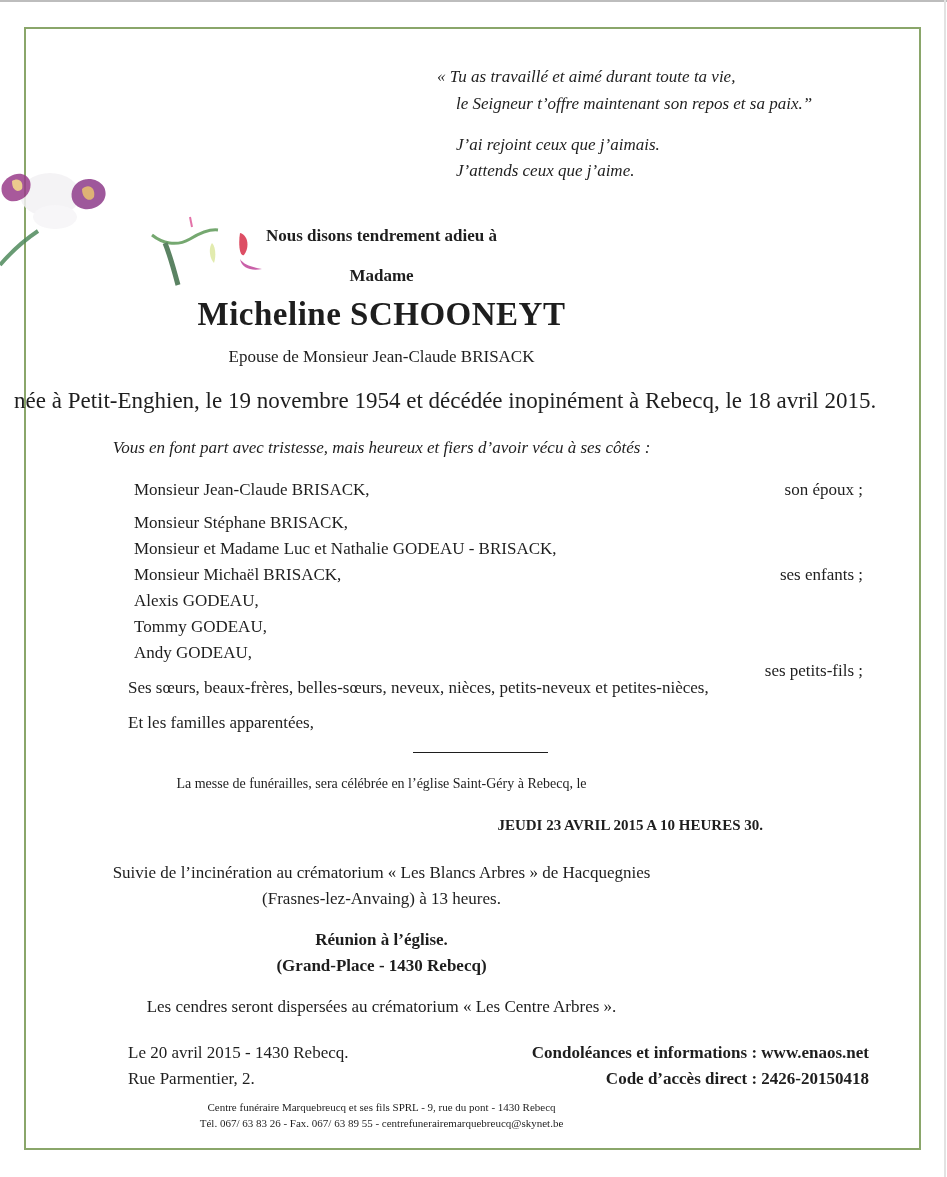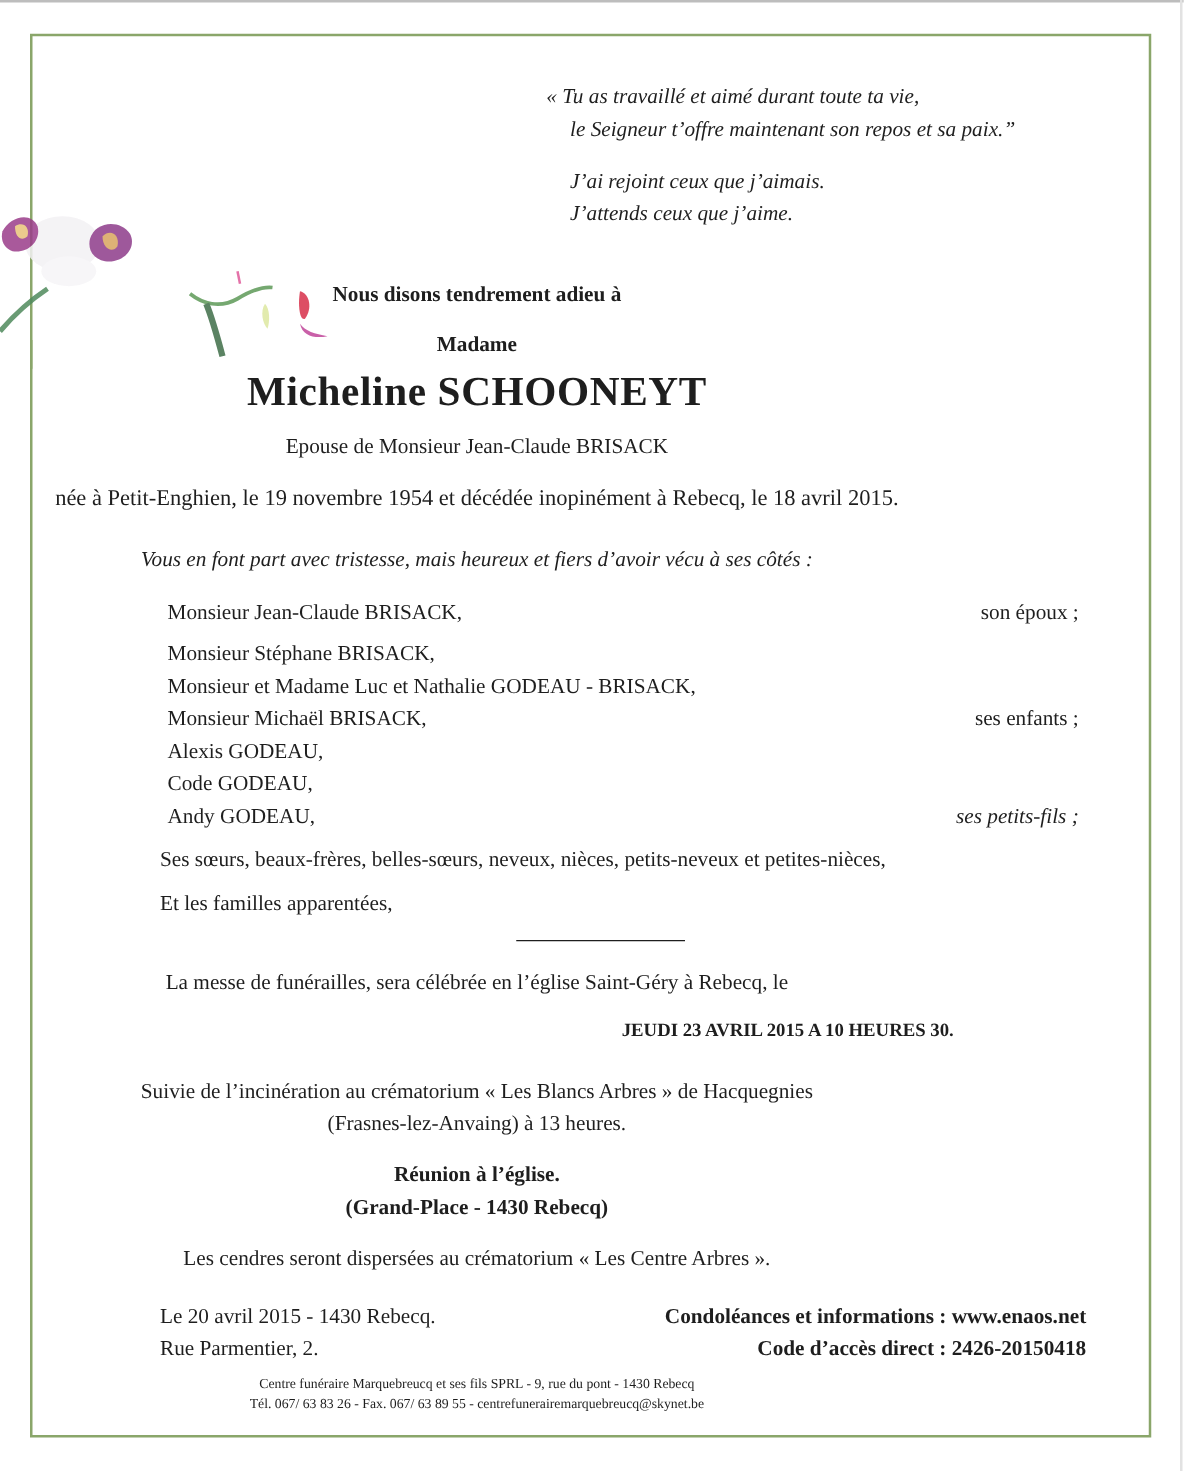--- a/index.html
+++ b/index.html
@@ -16,27 +16,27 @@
     }
     .orchid { position: absolute; left: 0; top: 155px; width: 280px; height: 150px; }
     .abs { position: absolute; white-space: nowrap; font-family: "Liberation Serif", serif; }
     .poem { left: 437px; font-style: italic; font-size: 17px; line-height: 27px; }
     .center { left: 0; width: 763px; text-align: center; }
     .bold { font-weight: bold; }
     .t-greet { top: 226px; font-size: 17px; }
     .t-title { top: 266px; font-size: 17px; }
     .t-name { top: 296px; font-size: 33px; letter-spacing: 0.5px; }
     .t-spouse { top: 347px; font-size: 17px; }
-    .t-birth { top: 388px; font-size: 18px; }
+    .t-birth { top: 388px; font-size: 23px; padding-left: 14px; }
     .t-intro { top: 438px; font-size: 17px; font-style: italic; }
     .fam { left: 134px; font-size: 17px; }
     .rel { right: 84px; left: auto; font-size: 17px; text-align: right; }
     .rest { left: 128px; font-size: 17px; }
     .sep { position: absolute; left: 413px; top: 752px; width: 135px; height: 1px; background: #1e1e1e; }
-    .t-mass { top: 776px; font-size: 17px; }
+    .t-mass { top: 776px; font-size: 14px; }
     .t-date { top: 817px; font-size: 15px; font-weight: bold; text-align: right; }
     .t-follow1 { top: 863px; font-size: 17px; }
     .t-follow2 { top: 889px; font-size: 17px; }
     .t-meet1 { top: 930px; font-size: 17px; font-weight: bold; }
     .t-meet2 { top: 956px; font-size: 17px; font-weight: bold; }
     .t-ashes { top: 997px; font-size: 17px; }
     .foot-left { left: 128px; font-size: 17px; }
     .foot-right { right: 78px; left: auto; font-size: 17px; font-weight: bold; text-align: right; }
     .small { font-size: 11px; }
   </style>
@@ -79,23 +79,23 @@
 <div class="abs center t-intro">Vous en font part avec tristesse, mais heureux et fiers d’avoir vécu à ses côtés :</div>
 
 <div class="abs fam" style="top:480px;">Monsieur Jean-Claude BRISACK,</div>
 <div class="abs rel" style="top:480px;">son époux ;</div>
 
 <div class="abs fam" style="top:513px;">Monsieur Stéphane BRISACK,</div>
 <div class="abs fam" style="top:539px;">Monsieur et Madame Luc et Nathalie GODEAU - BRISACK,</div>
 <div class="abs fam" style="top:565px;">Monsieur Michaël BRISACK,</div>
 <div class="abs rel" style="top:565px;">ses enfants ;</div>
 <div class="abs fam" style="top:591px;">Alexis GODEAU,</div>
-<div class="abs fam" style="top:617px;">Code GODEAU,</div>
+<div class="abs fam" style="top:617px;">Tommy GODEAU,</div>
 <div class="abs fam" style="top:643px;">Andy GODEAU,</div>
-<div class="abs rel" style="top:643px;font-style:italic;">ses petits-fils ;</div>
+<div class="abs rel" style="top:661px;">ses petits-fils ;</div>
 
 <div class="abs rest" style="top:678px;">Ses sœurs, beaux-frères, belles-sœurs, neveux, nièces, petits-neveux et petites-nièces,</div>
 <div class="abs rest" style="top:713px;">Et les familles apparentées,</div>
 
 <div class="sep"></div>
 
 <div class="abs center t-mass">La messe de funérailles, sera célébrée en l’église Saint-Géry à Rebecq, le</div>
 <div class="abs center t-date">JEUDI 23 AVRIL 2015 A 10 HEURES 30.</div>
 <div class="abs center t-follow1">Suivie de l’incinération au crématorium « Les Blancs Arbres » de Hacquegnies</div>
 <div class="abs center t-follow2">(Frasnes-lez-Anvaing) à 13 heures.</div>

